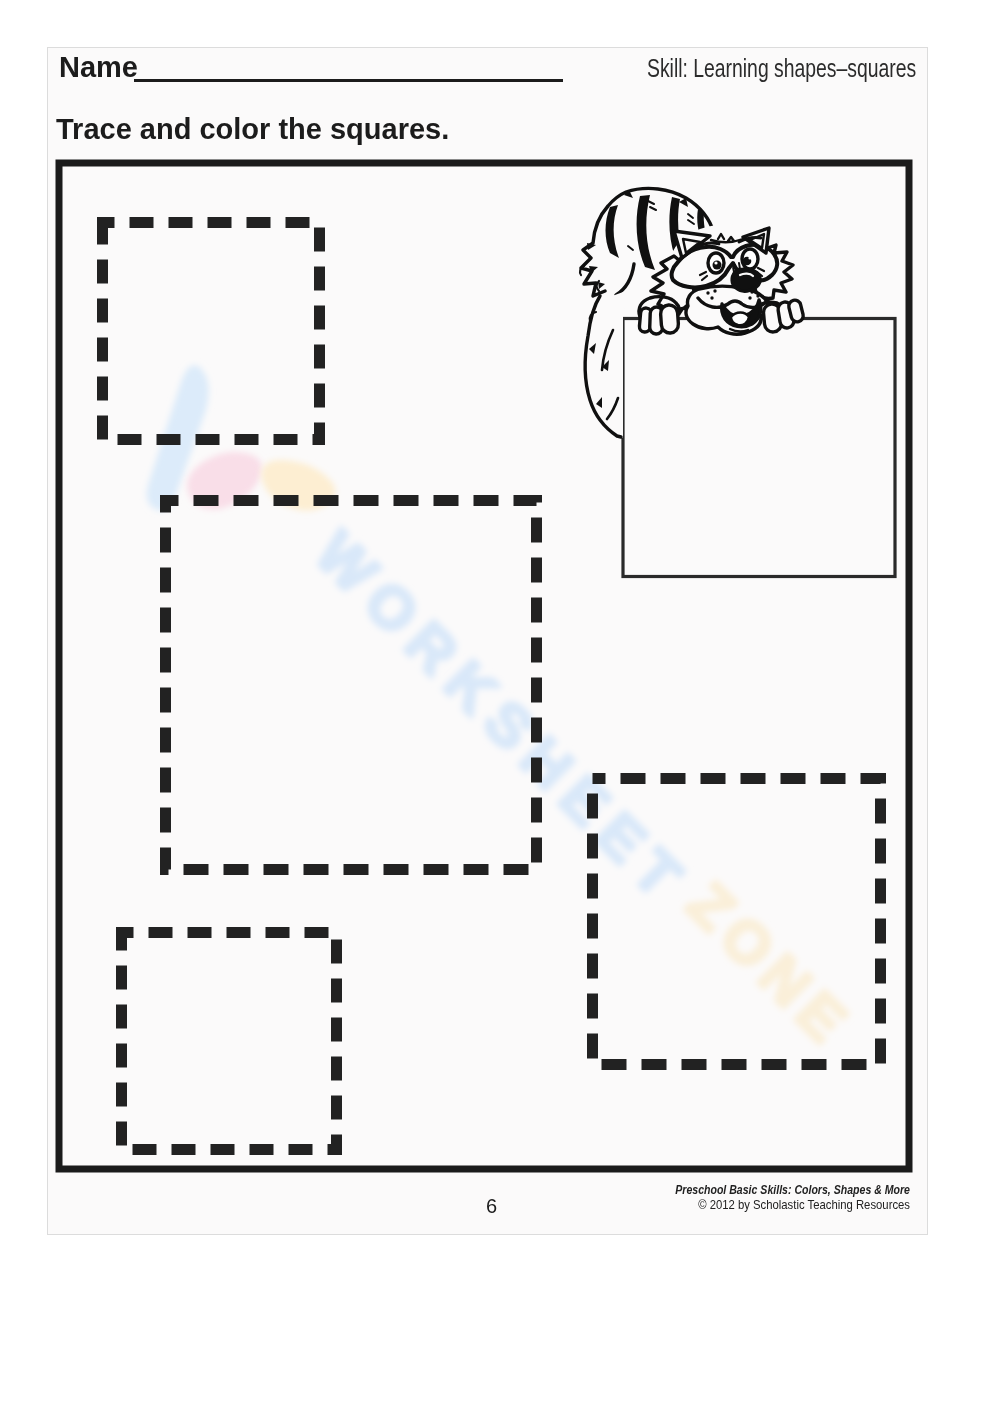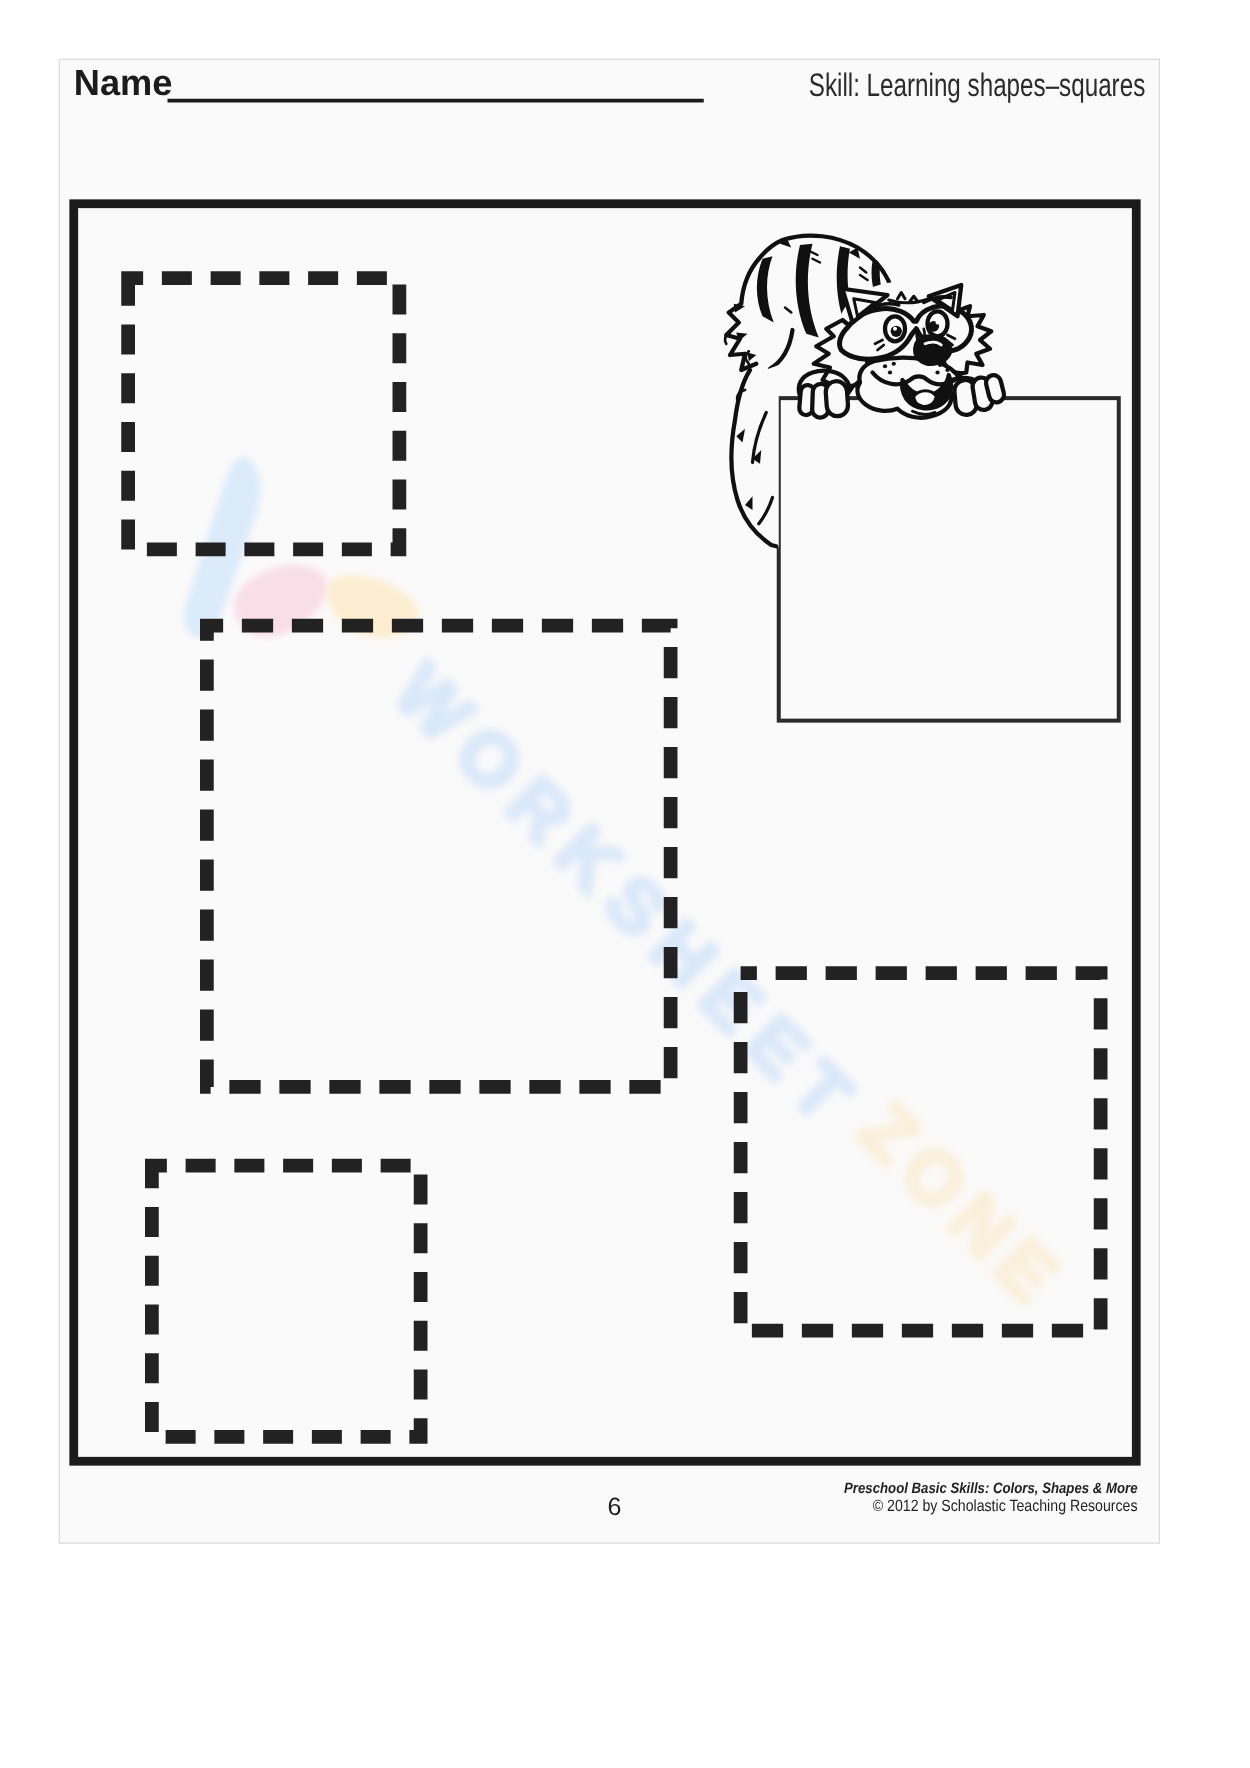--- a/index.html
+++ b/index.html
@@ -11,20 +11,21 @@
 <div id="canvas">
 
 <div class="abs" style="left:47px;top:47px;width:881px;height:1188px;background:#fbfafa;border:1px solid #dcdcdc;box-sizing:border-box;"></div>
 
 <div class="abs" id="nameLbl" style="left:59px;top:53px;font-size:29px;font-weight:bold;color:#1c1c1c;line-height:1;">Name</div>
 
 <div class="abs" style="left:134px;top:79px;width:429px;height:3px;background:#1c1c1c;"></div>
 
 <div class="abs" id="skillLbl" style="left:647px;top:55px;font-size:26px;color:#2b2b2b;line-height:1;transform:scaleX(0.745);transform-origin:0 0;white-space:nowrap;">Skill: Learning shapes–squares</div>
 
+<div class="abs" id="headLbl" style="left:56px;top:115px;font-size:29px;font-weight:bold;color:#1c1c1c;line-height:1;">Trace and color the squares.</div>
 
 <svg class="abs" style="left:0;top:0;" width="1000" height="1414" viewBox="0 0 1000 1414">
   <defs>
     <filter id="soft" x="-30%" y="-30%" width="160%" height="160%">
           <feGaussianBlur stdDeviation="3"></feGaussianBlur>
         </filter>
     <filter id="soft2" x="-30%" y="-30%" width="160%" height="160%">
           <feGaussianBlur stdDeviation="2.2"></feGaussianBlur>
         </filter>
     <filter id="softW" x="-20%" y="-20%" width="140%" height="140%">

